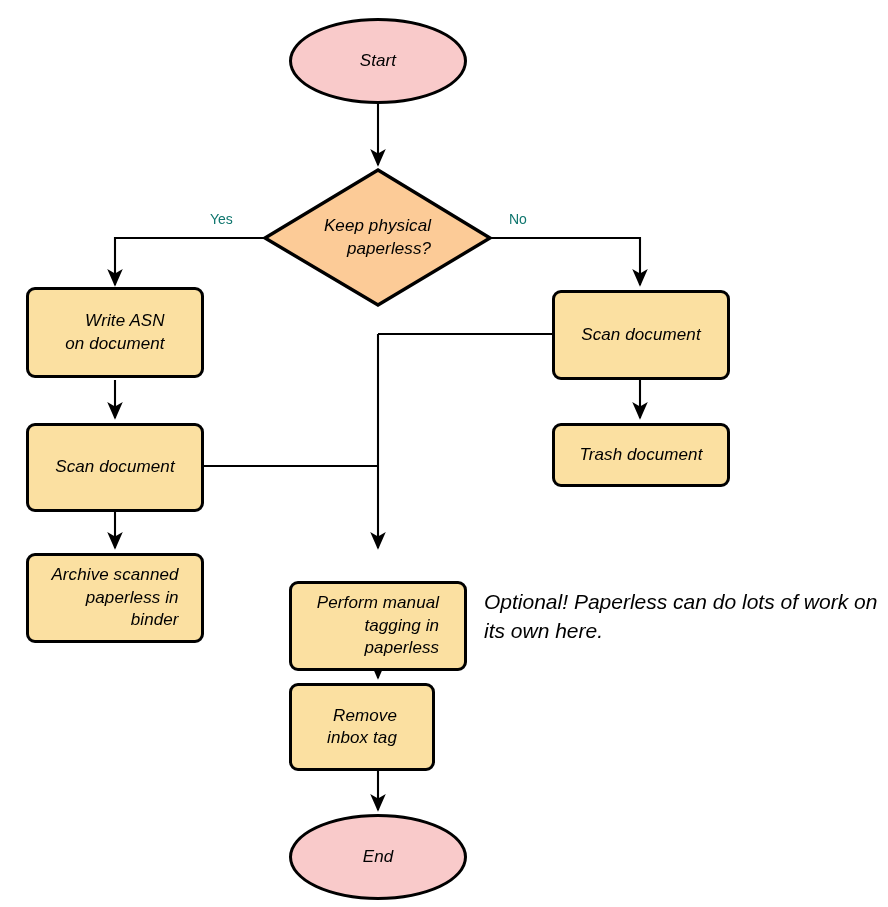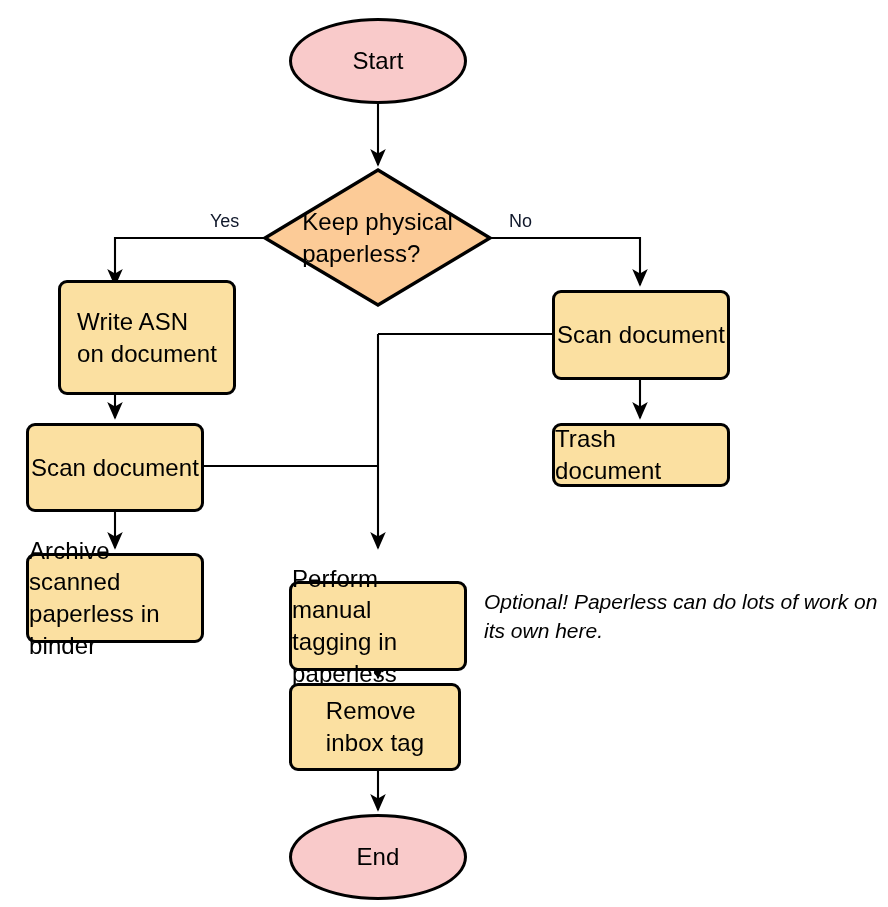--- a/index.html
+++ b/index.html
@@ -24,25 +24,26 @@
     height: 907px;
   }
 
   
   .node {
     position: absolute;
     box-sizing: border-box;
     display: flex;
     align-items: center;
     justify-content: center;
-    text-align: left;
+    text-align: right;
     color: #000000;
-    font-size: 24px;
+    font-size: 17px;
     line-height: 1.32;
     letter-spacing: 0.1px;
+    font-style: italic;
     -webkit-font-smoothing: antialiased;
   }
 
   .node-process {
     border: 3.2px solid #000000;
     border-radius: 9px;
     background: #FBE0A1;
   }
 
   .node-terminator {
@@ -56,22 +57,22 @@
     border: none;
   }
   .node-decision .decision-label {
     position: relative;
     z-index: 2;
     pointer-events: none;
   }
 
   .edge-label {
     position: absolute;
-    font-size: 18px;
-    color: #0f172a;
+    font-size: 14px;
+    color: #0f766e;
     white-space: nowrap;
   }
 
   .annotation {
     position: absolute;
     font-style: italic;
     font-size: 21px;
     line-height: 1.38;
     color: #000000;
     width: 400px;
@@ -123,21 +124,21 @@
   <span class="decision-label">
     <span>Keep physical</span><br>
     <span>paperless?</span>
   </span>
 </div>
 
 <div class="edge-label" style="left:210px; top:211px;">Yes</div>
 
 <div class="edge-label" style="left:509px; top:211px;">No</div>
 
-<div class="node node-process" style="left:26px; top:280px; width:178px; height:115px;margin-left:32px;">
+<div class="node node-process" style="left:26px; top:287px; width:178px; height:91px;">
   <span>
     <span>Write ASN</span><br>
     <span>on document</span>
   </span>
 </div>
 
 <div class="node node-process" style="left:26px; top:423px; width:178px; height:89px;">
   <span>Scan document</span>
 </div>
 
@@ -158,21 +159,21 @@
 </div>
 
 <div class="node node-process" style="left:289px; top:553px; width:178px; height:90px;margin-top:28px;">
   <span>
     <span>Perform manual</span><br>
     <span>tagging in</span><br>
     <span>paperless</span>
   </span>
 </div>
 
-<div class="node node-process" style="left:289px; top:683px; width:172px; height:88px;">
+<div class="node node-process" style="left:289px; top:683px; width:146px; height:88px;">
   <span>
     <span>Remove</span><br>
     <span>inbox tag</span>
   </span>
 </div>
 
 <div class="node node-terminator" style="left:289px; top:814px; width:178px; height:86px;">
   <span>End</span>
 </div>
 

